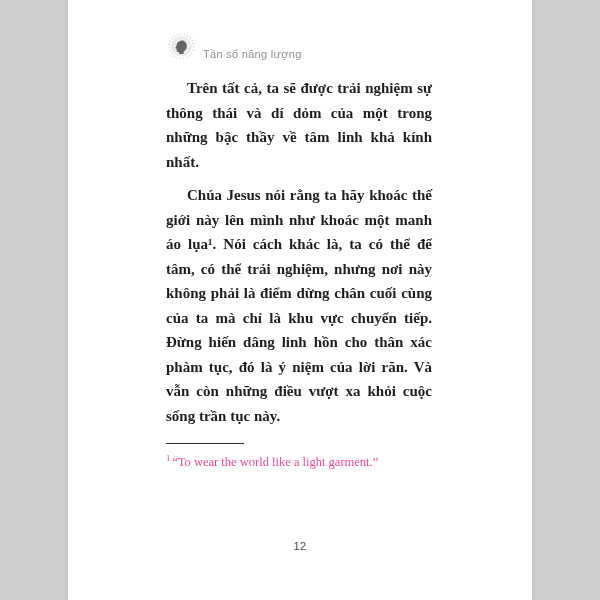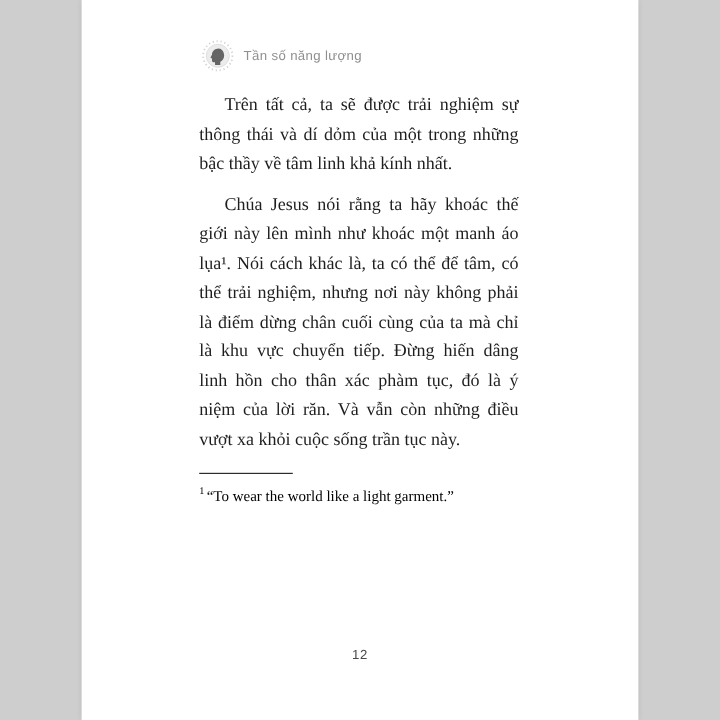--- a/index.html
+++ b/index.html
@@ -24,21 +24,21 @@
     width: 464px;
     height: 600px;
     background: #ffffff;
     box-shadow: 0 0 5px rgba(0,0,0,0.10);
   }
   .header {
     position: absolute;
     left: 100px;
     top: 33px;
     display: flex;
-    align-items: center;
+    align-items: flex-end;
     gap: 8px;
   }
   .header-icon {
     width: 27px;
     height: 27px;
     display: inline-block;
     flex: 0 0 auto;
   }
   .header-title {
     font-family: "Liberation Sans", "DejaVu Sans", sans-serif;
@@ -53,33 +53,34 @@
     top: 76px;
     width: 266px;
     font-size: 15px;
     line-height: 24.5px;
     color: #1e1e1e;
     text-align: justify;
   }
   .para {
     margin: 0 0 9px 0;
     text-indent: 21px;
+    font-weight: bold;
   }
   .footnote-rule {
     width: 78px;
     height: 0;
     border-top: 1.4px solid #2b2b2b;
     margin-top: 15px;
   }
   .footnote {
     margin: 6px 0 0 0;
     font-size: 12.5px;
     line-height: 17px;
     text-align: left;
-    color: #000000;
+    color: #ec4899;
   }
   .footnote sup {
     font-size: 8.5px;
     margin-right: 2px;
   }
   .page-number {
     position: absolute;
     left: 0;
     width: 464px;
     top: 540px;

